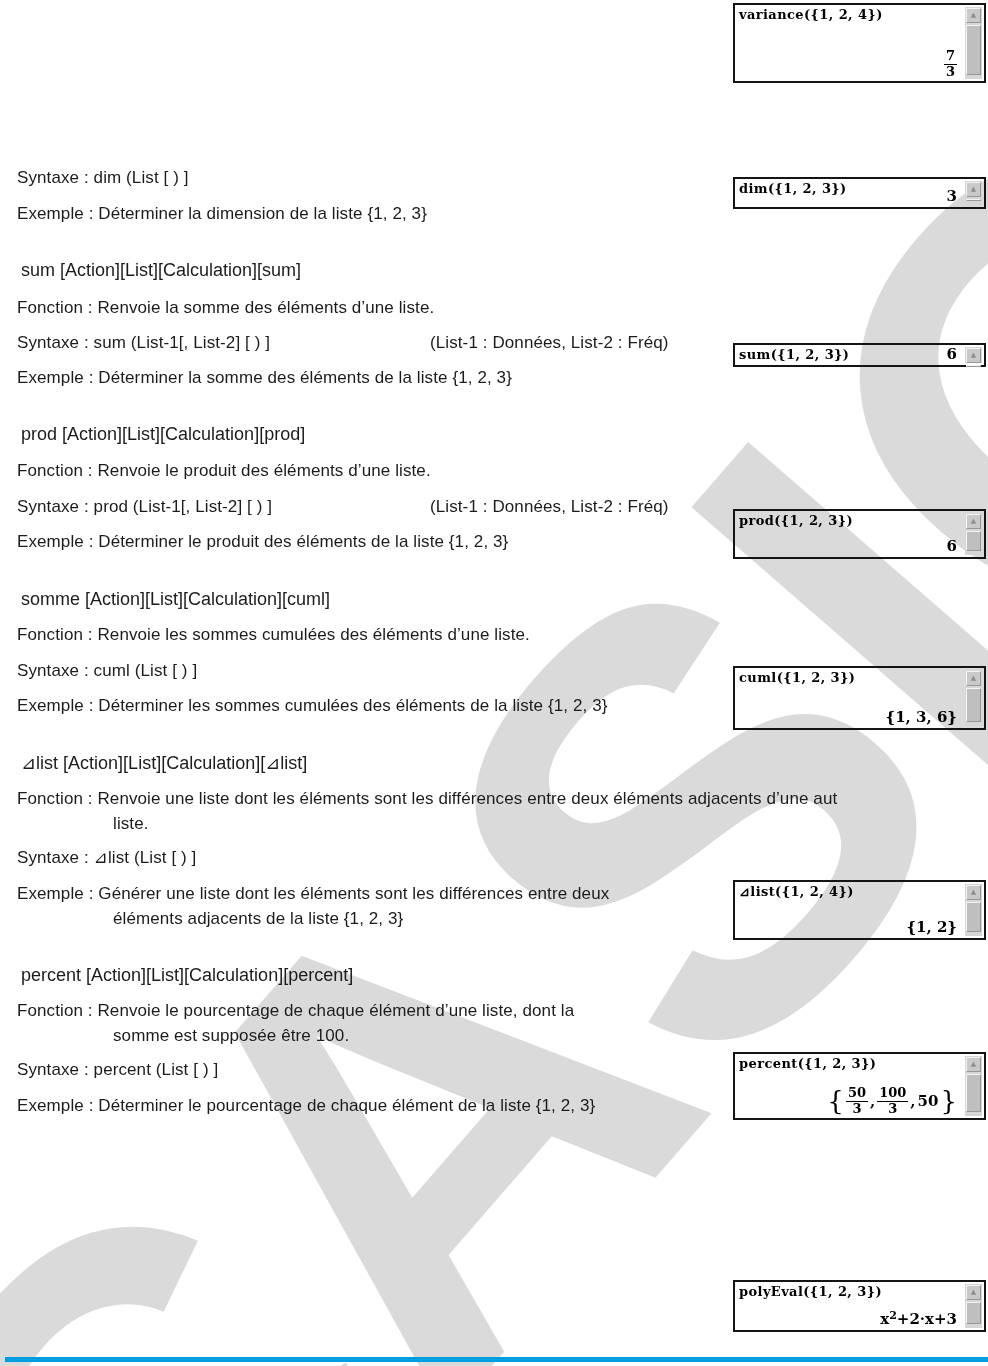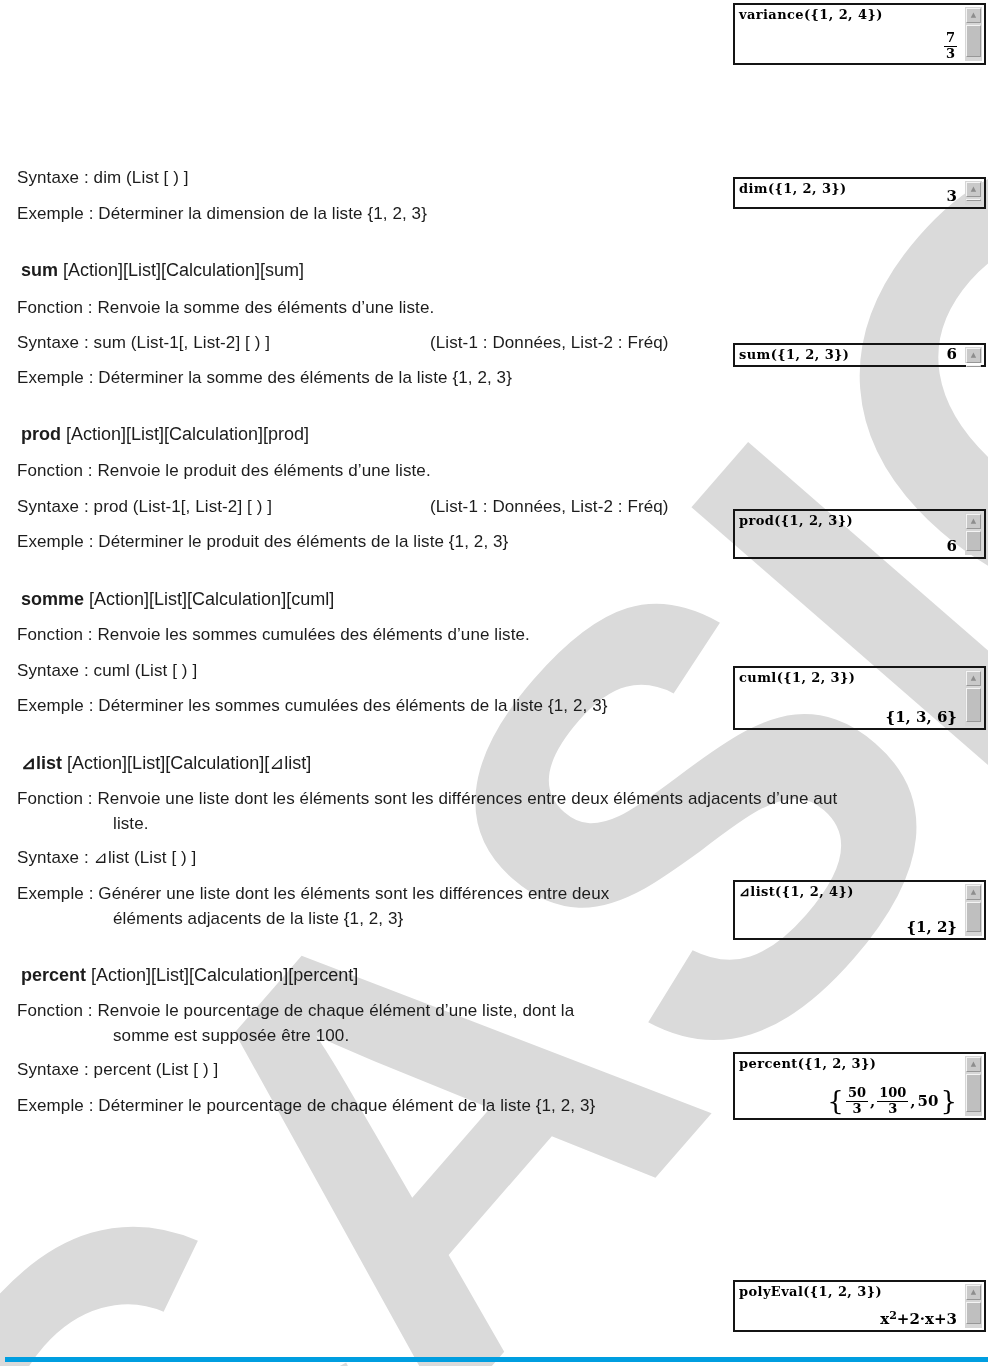--- a/index.html
+++ b/index.html
@@ -6,21 +6,21 @@
   .page{position:relative;width:988px;height:1366px;background:#fff;overflow:hidden;
         font-family:"Liberation Sans",sans-serif;color:#1c1c1c;}
   .watermark{position:absolute;left:-260px;top:1388px;transform:rotate(-49deg);
         transform-origin:0 0;font-family:"Liberation Sans",sans-serif;font-weight:bold;
         font-size:600px;letter-spacing:-6px;color:#dadada;white-space:nowrap;z-index:0;}
   .line{position:absolute;left:17px;font-size:17px;line-height:22px;white-space:nowrap;
         letter-spacing:0.1px;z-index:1;}
   .line.indent{left:113px;}
   .note{position:absolute;left:413px;top:0;}
   .heading{position:absolute;left:21px;font-size:18px;line-height:22px;white-space:nowrap;z-index:1;}
-  .heading .hname{font-weight:bold;margin-right:5px;}
+  .heading .hname{font-weight:normal;margin-right:5px;}
   .screen{position:absolute;left:733px;width:253px;border:2px solid #141414;
         box-sizing:border-box;font-family:"DejaVu Serif",serif;z-index:1;background:transparent;}
   .cmd{position:absolute;left:4px;top:2px;font-size:13px;font-weight:bold;
         letter-spacing:0.4px;white-space:nowrap;color:#000;}
   .result{position:absolute;right:27px;bottom:2px;font-size:15px;font-weight:bold;
         white-space:nowrap;color:#000;}
   .frac{display:inline-flex;flex-direction:column;align-items:center;
         font-size:13px;line-height:1.1;vertical-align:middle;}
   .frac .num{border-bottom:1px solid #000;padding:0 2px;}
   .percent-result{display:flex;align-items:center;gap:2px;}
@@ -81,21 +81,21 @@
   <div class="line indent" style="top:908px">éléments adjacents de la liste {1, 2, 3}</div>
 
   <div class="heading" style="top:964px">
     <span class="hname">percent</span><span>[Action][List][Calculation][percent]</span>
   </div>
   <div class="line" style="top:1000px">Fonction : Renvoie le pourcentage de chaque élément d’une liste, dont la</div>
   <div class="line indent" style="top:1025px">somme est supposée être 100.</div>
   <div class="line" style="top:1059px">Syntaxe : percent (List [ ) ]</div>
   <div class="line" style="top:1095px">Exemple : Déterminer le pourcentage de chaque élément de la liste {1, 2, 3}</div>
 
-  <div class="screen" style="top:3px;height:62px">
+  <div class="screen" style="top:3px;height:80px">
     <div class="cmd">variance({1, 2, 4})</div>
     <div class="result">
       <span class="frac">
         <span class="num">7</span>
         <span class="den">3</span>
       </span>
     </div>
     <div class="sb">
       <div class="sb-btn">
           <span>▲</span>

